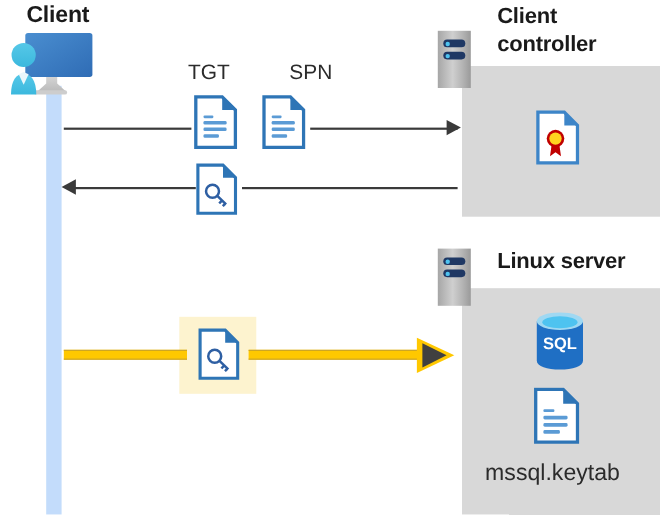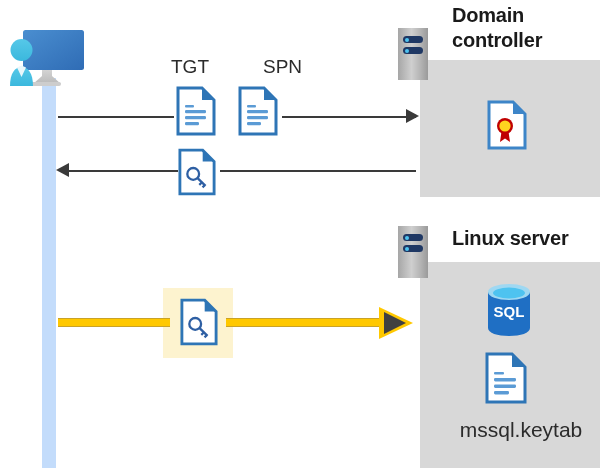--- a/index.html
+++ b/index.html
@@ -163,34 +163,34 @@
   
   #sql-icon { left: 486px; top: 283px; width: 46px; height: 54px; text-decoration: underline; }
   #sql-icon svg { display: block; }
 
   
   #keytab-name {
     left: 441px; top: 418px;
     font-size: 21px;
     color: #2b2b2b;
     width: 160px;
-    text-align: center;
   }
 </style>
 </head>
 <body>
 
 <div id="canvas">
 
   <div class="abs panel" id="dc-panel"></div>
   <div class="abs panel" id="linux-panel"></div>
 
   <div class="abs" id="client-lifeline"></div>
 
-  <div class="abs title" id="dc-title">Domain controller</div>
+  <div class="abs title" id="client-title">Client</div>
+  <div class="abs title" id="dc-title">Client controller</div>
   <div class="abs title" id="linux-title">Linux server</div>
 
   <div class="abs" id="client-icon">
     <svg viewBox="0 0 86 66" xmlns="http://www.w3.org/2000/svg">
       <defs>
         <linearGradient id="monGrad" x1="0" y1="0" x2="1" y2="1">
           <stop offset="0%" stop-color="#4a8ed0"></stop>
           <stop offset="100%" stop-color="#2f6cb5"></stop>
         </linearGradient>
         <linearGradient id="perGrad" x1="0" y1="0" x2="0" y2="1">

